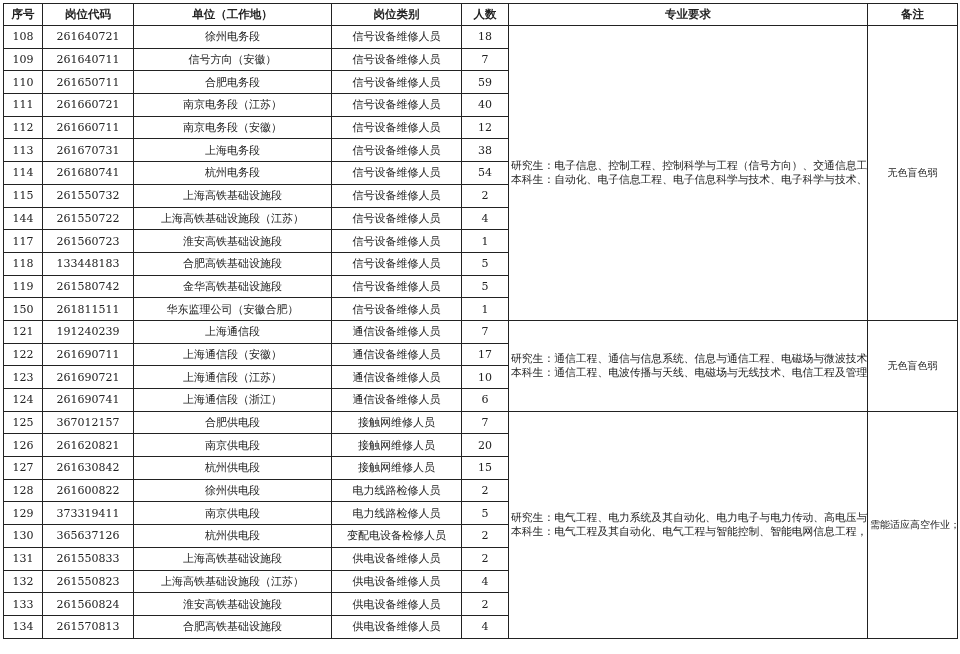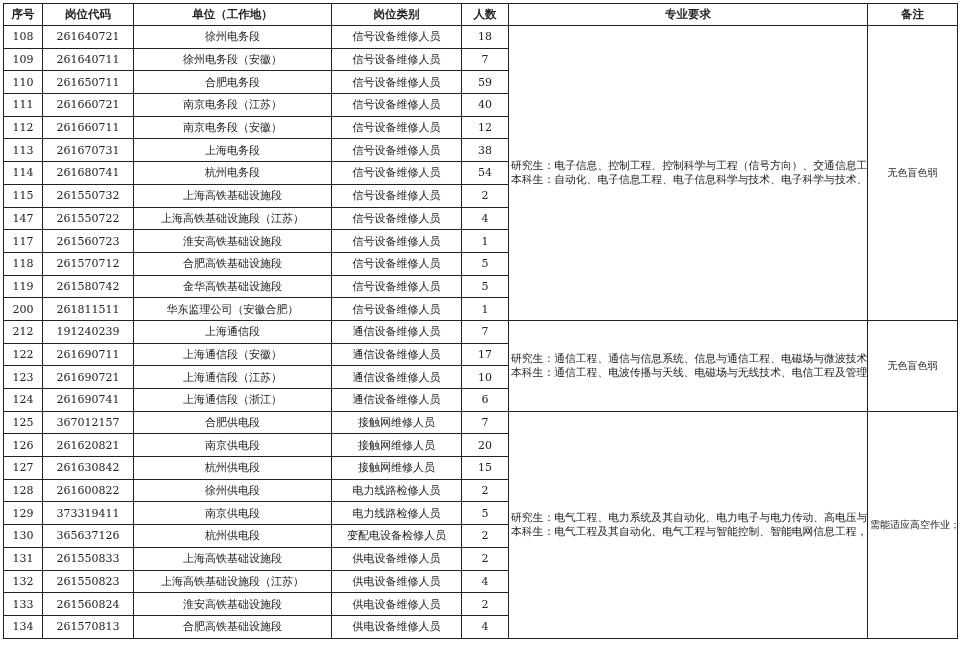--- a/index.html
+++ b/index.html
@@ -58,21 +58,21 @@
         <td>18</td>
         <td class="req" rowspan="13">
           <span class="req-line">研究生：电子信息、控制工程、控制科学与工程（信号方向）、交通信息工程及控制、控制理论与控制工程、检测技术与自动化装置、电路与系统、电子科学与技术、微电子学与固体电子学、信号与信息处理、物理电子学，及相近专业</span>
           <span class="req-line">本科生：自动化、电子信息工程、电子信息科学与技术、电子科学与技术、交通设备与控制工程、光电信息科学与工程、微电子科学与工程、信息工程、轨道交通信号与控制、电气工程及其自动化、电气工程与智能控制、通信工程，及相近专业</span>
         </td>
         <td class="note" rowspan="13">无色盲色弱</td>
       </tr>
       <tr>
         <td>109</td>
         <td>261640711</td>
-        <td>徐州电务段（安徽）</td>
+        <td>信号方向（安徽）</td>
         <td>信号设备维修人员</td>
         <td>7</td>
       </tr>
       <tr>
         <td>110</td>
         <td>261650711</td>
         <td>合肥电务段</td>
         <td>信号设备维修人员</td>
         <td>59</td>
       </tr>
@@ -105,56 +105,56 @@
         <td>54</td>
       </tr>
       <tr>
         <td>115</td>
         <td>261550732</td>
         <td>上海高铁基础设施段</td>
         <td>信号设备维修人员</td>
         <td>2</td>
       </tr>
       <tr>
-        <td>147</td>
+        <td>144</td>
         <td>261550722</td>
         <td>上海高铁基础设施段（江苏）</td>
         <td>信号设备维修人员</td>
         <td>4</td>
       </tr>
       <tr>
         <td>117</td>
         <td>261560723</td>
         <td>淮安高铁基础设施段</td>
         <td>信号设备维修人员</td>
         <td>1</td>
       </tr>
       <tr>
         <td>118</td>
-        <td>261570712</td>
+        <td>133448183</td>
         <td>合肥高铁基础设施段</td>
         <td>信号设备维修人员</td>
         <td>5</td>
       </tr>
       <tr>
         <td>119</td>
         <td>261580742</td>
         <td>金华高铁基础设施段</td>
         <td>信号设备维修人员</td>
         <td>5</td>
       </tr>
       <tr>
-        <td>200</td>
+        <td>150</td>
         <td>261811511</td>
         <td>华东监理公司（安徽合肥）</td>
         <td>信号设备维修人员</td>
         <td>1</td>
       </tr>
       <tr>
-        <td>212</td>
+        <td>121</td>
         <td>191240239</td>
         <td>上海通信段</td>
         <td>通信设备维修人员</td>
         <td>7</td>
         <td class="req" rowspan="4">
           <span class="req-line">研究生：通信工程、通信与信息系统、信息与通信工程、电磁场与微波技术、模式识别与智能系统，及相近专业</span>
           <span class="req-line">本科生：通信工程、电波传播与天线、电磁场与无线技术、电信工程及管理，及相近专业</span>
         </td>
         <td class="note" rowspan="4">无色盲色弱</td>
       </tr>

